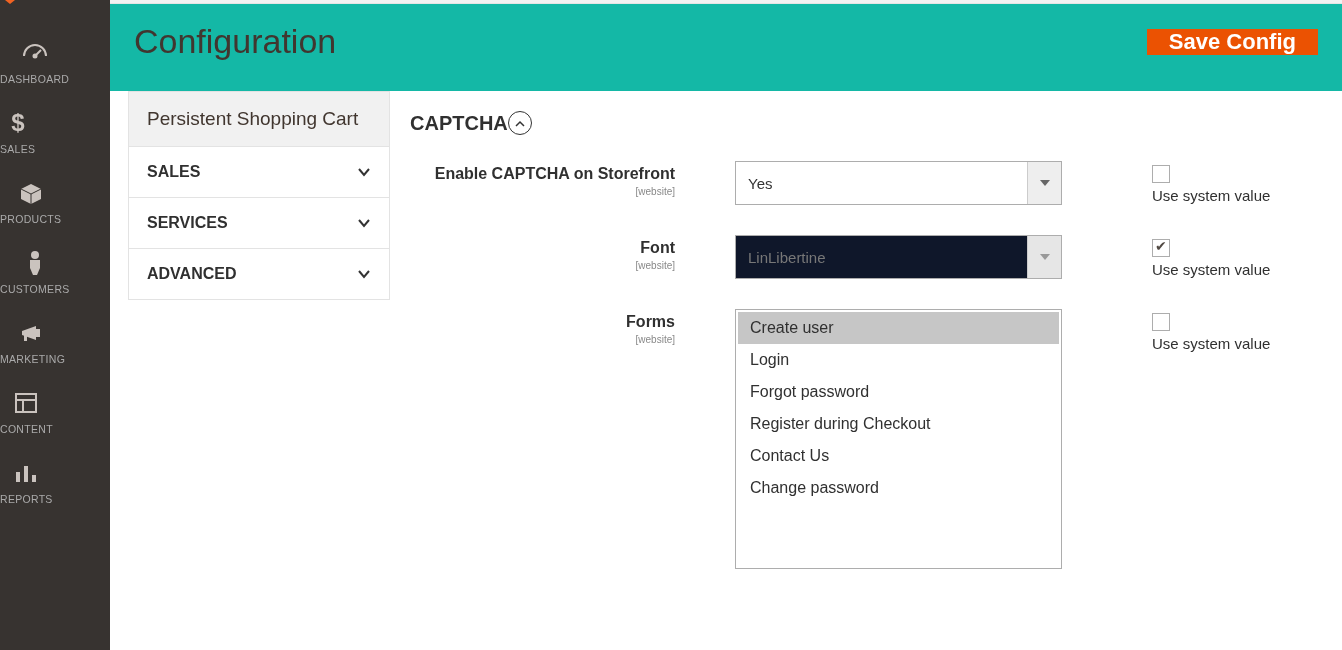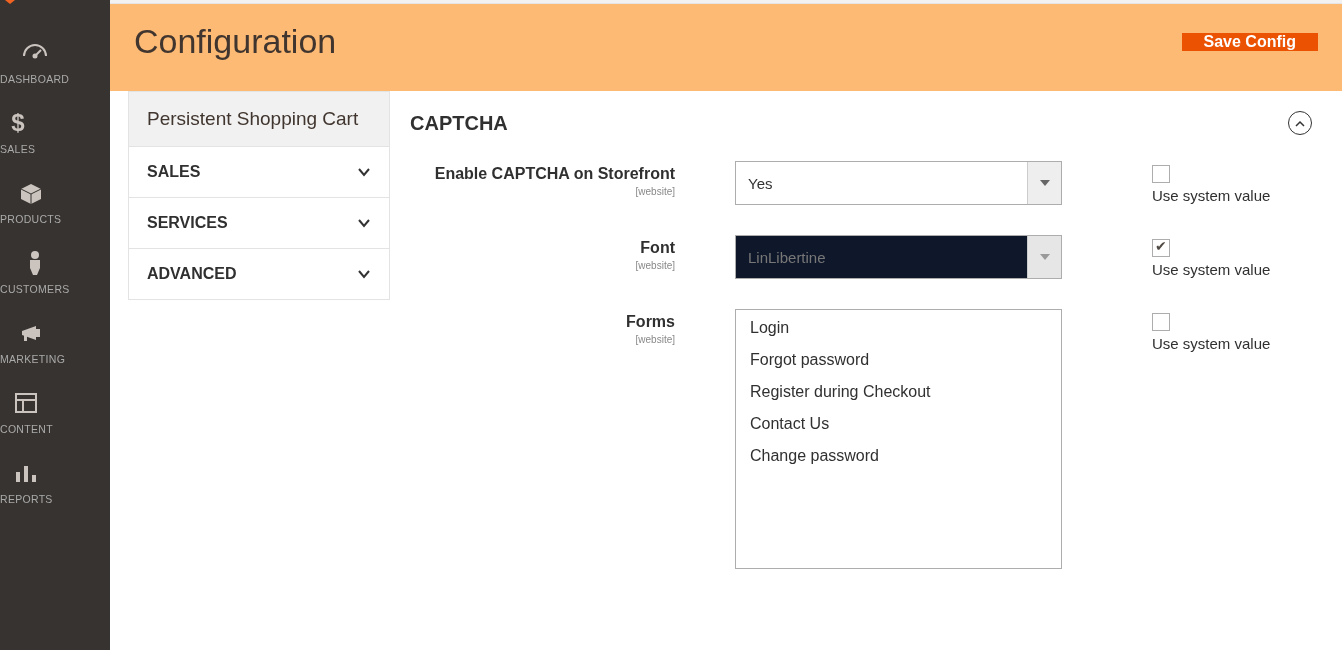--- a/index.html
+++ b/index.html
@@ -12,35 +12,35 @@
 .sidebar-top svg { margin-top: -4px; }
 .sidebar-sep { border-top: 1px solid #4a4542; margin: 14px 18px 0 18px; }
 .nav-item { display:flex; flex-direction:column; align-items:center; justify-content:center; color:#aaa; font-size:10.5px; text-transform:uppercase; padding: 14px 0 10px; cursor:pointer; letter-spacing:0.3px; }
 .nav-item.active { background:#524d49; color:#fff; }
 .nav-item .icon { width:30px; height:28px; display:flex; align-items:center; justify-content:center; margin-bottom:6px; color:#cac3be; }
 .nav-item.active .icon { color:#fff; }
 
 
 .main { flex:1; display:flex; flex-direction:column; background:#fff; }
 .browser-bar { height:4px; background:#f2f2f2; border-bottom:1px solid #e5e5e5; }
-.header { display:flex; align-items:center; justify-content:space-between; padding: 18px 24px 30px 24px; background:#fdba74; border-bottom:0; }
+.header { display:flex; align-items:center; justify-content:space-between; padding: 18px 24px 30px 24px; background:#14b8a6; border-bottom:0; }
 .page-title { font-size:34px; font-weight:400; color:#41362f; }
-.save-btn { background:#eb5202; color:#fff; border:none; font-size:16px; font-weight:600; padding:0 22px; cursor:pointer; }
+.save-btn { background:#eb5202; color:#fff; border:none; font-size:22px; font-weight:600; padding:0 22px; cursor:pointer; }
 
 .content { flex:1; display:flex; overflow:hidden; }
 
 
 .config-tree { width:262px; margin-left:18px; margin-right:20px; margin-top:0; }
 .tree-item { border:1px solid #e3e3e3; background:#fff; padding:16px 18px; display:flex; align-items:center; justify-content:space-between; font-size:16px; color:#303030; font-weight:600; cursor:pointer; margin-bottom:-1px; }
 .tree-item .chev { width:14px; }
 .tree-sub { background:#f1f1f1; border:1px solid #e3e3e3; padding:16px 18px; font-size:19px; color:#41362f; margin-bottom:-1px; }
 
 
 .panel { flex:1; padding-right:30px; padding-top:10px; }
-.section-head { display:flex; align-items:center; justify-content:space-between; padding:10px 0 26px 0; }
+.section-head { display:flex; align-items:center; padding:10px 0 26px 0; }
 .section-title { font-size:20px; font-weight:600; color:#303030; }
 .collapse-btn { width:24px; height:24px; border:1.5px solid #333; border-radius:50%; display:flex; align-items:center; justify-content:center; cursor:pointer; background:#fff; }
 
 .field-row { display:flex; align-items:flex-start; margin-bottom:30px;gap:40px; }
 .field-label { width:285px; text-align:right; padding-right:20px; padding-top:4px; }
 .field-label .lbl { font-size:16px; color:#303030; font-weight:600; }
 .field-label .scope { font-size:10px; color:#888; display:block; margin-top:3px; }
 .field-control { width:327px; }
 .field-use { padding-left:50px; padding-top:4px; }
 .field-use label { font-size:15px; color:#303030; display:block; margin-top:4px; }
@@ -228,20 +228,21 @@
           </div>
         </div>
 
         <div class="field-row">
           <div class="field-label">
             <span class="lbl">Forms</span>
             <span class="scope">[website]</span>
           </div>
           <div class="field-control">
             <div class="multiselect">
+              <div class="ms-option selected">Create user</div>
               <div class="ms-option">Login</div>
               <div class="ms-option">Forgot password</div>
               <div class="ms-option">Register during Checkout</div>
               <div class="ms-option">Contact Us</div>
               <div class="ms-option">Change password</div>
             </div>
           </div>
           <div class="field-use">
             <span class="chk"></span>
             <label>Use system value</label>

